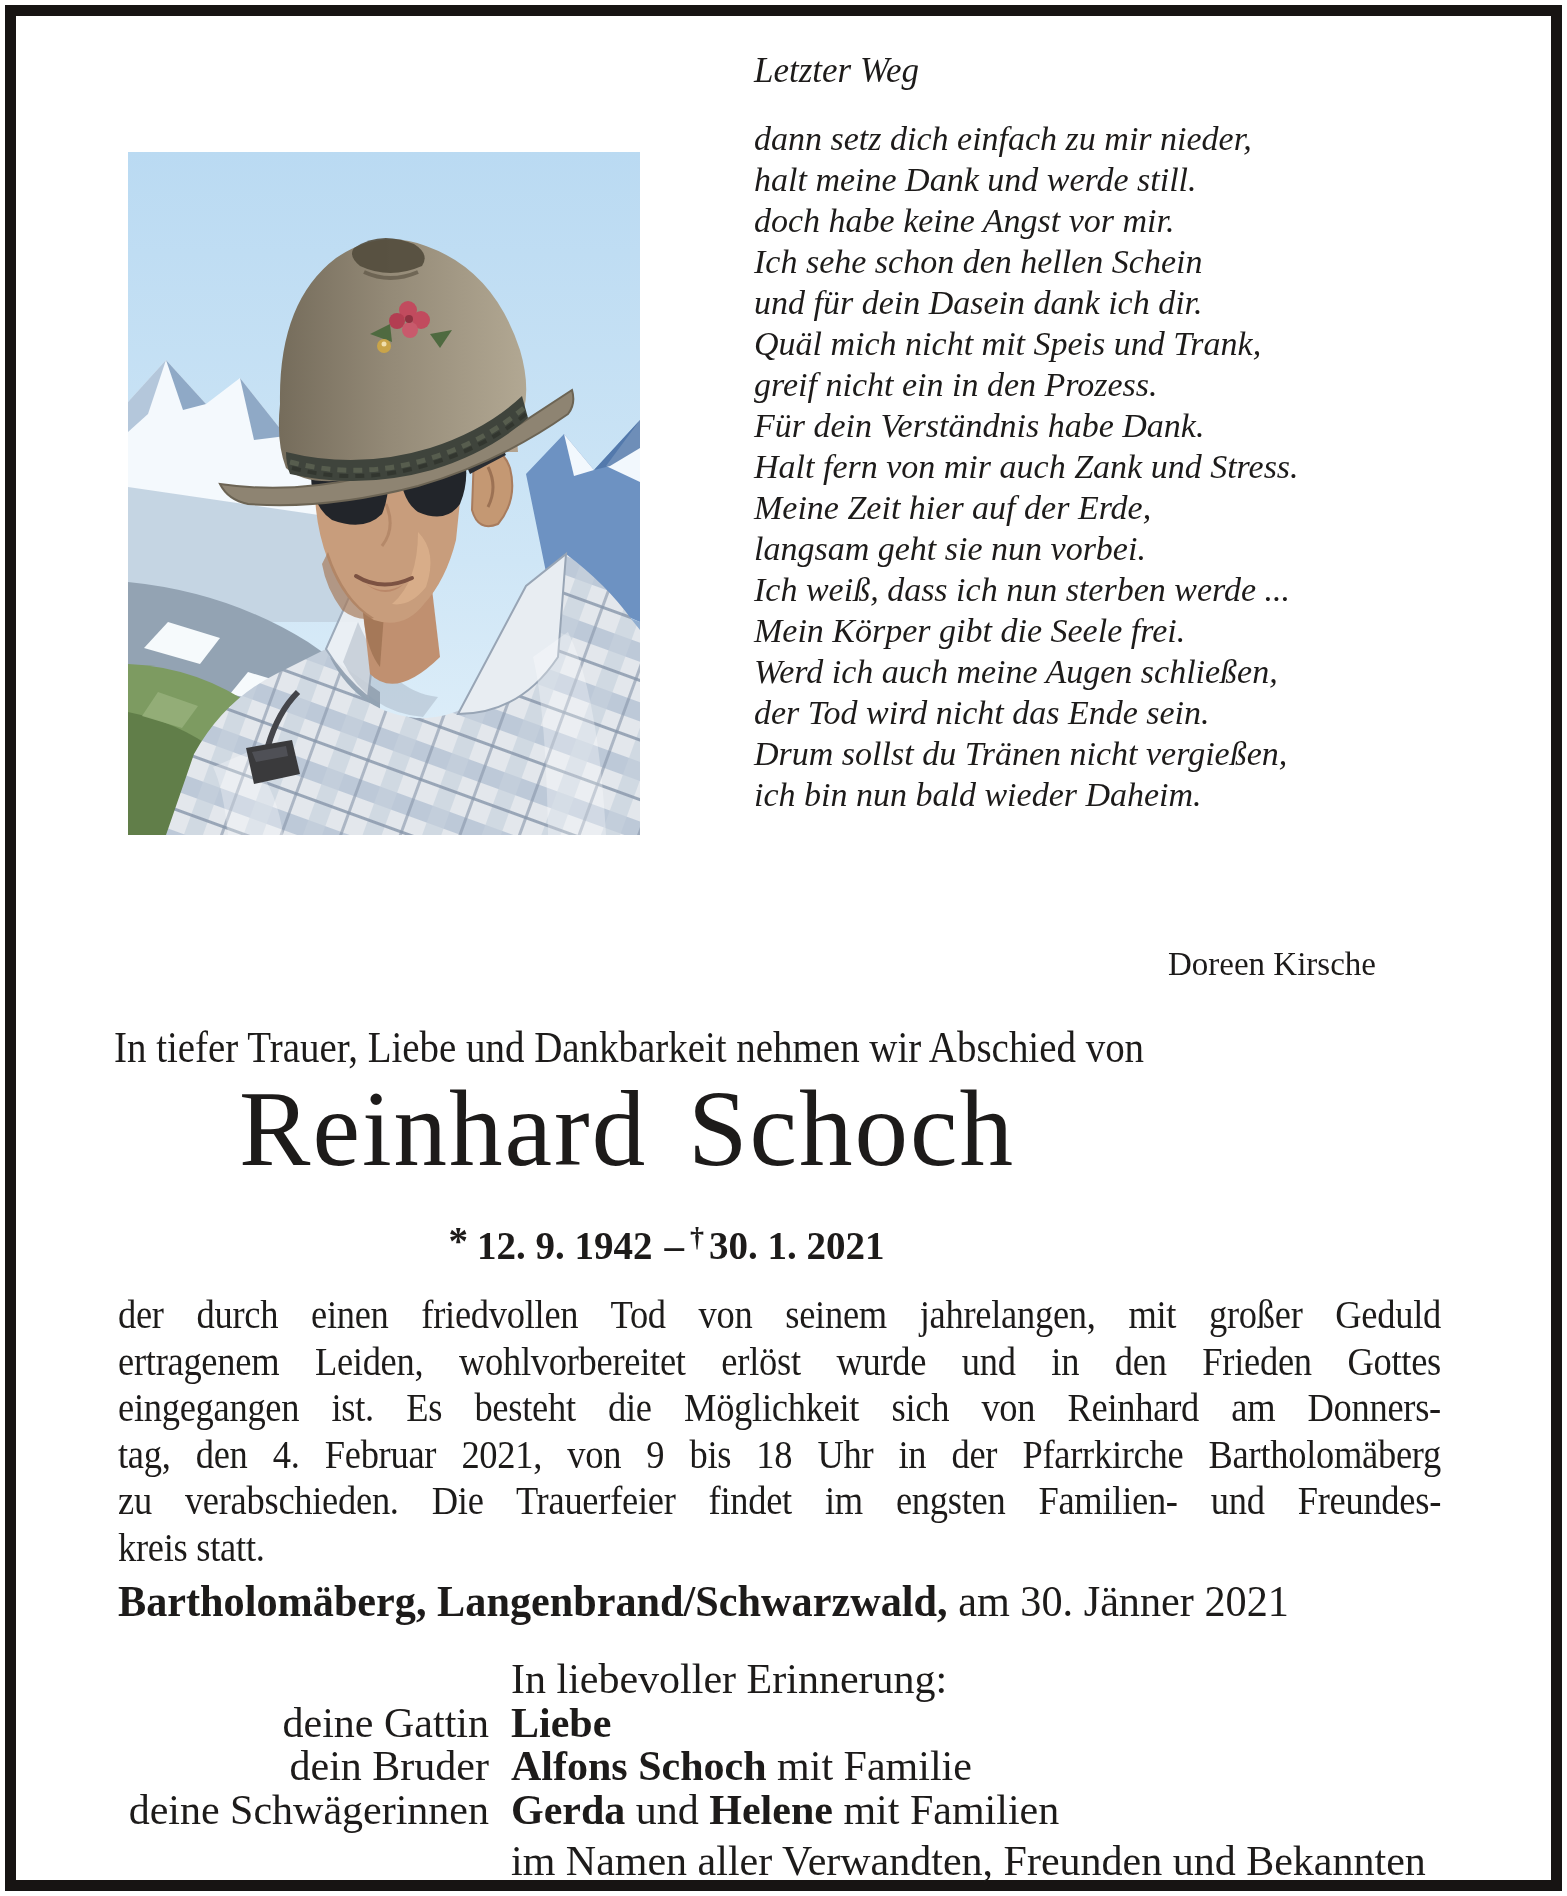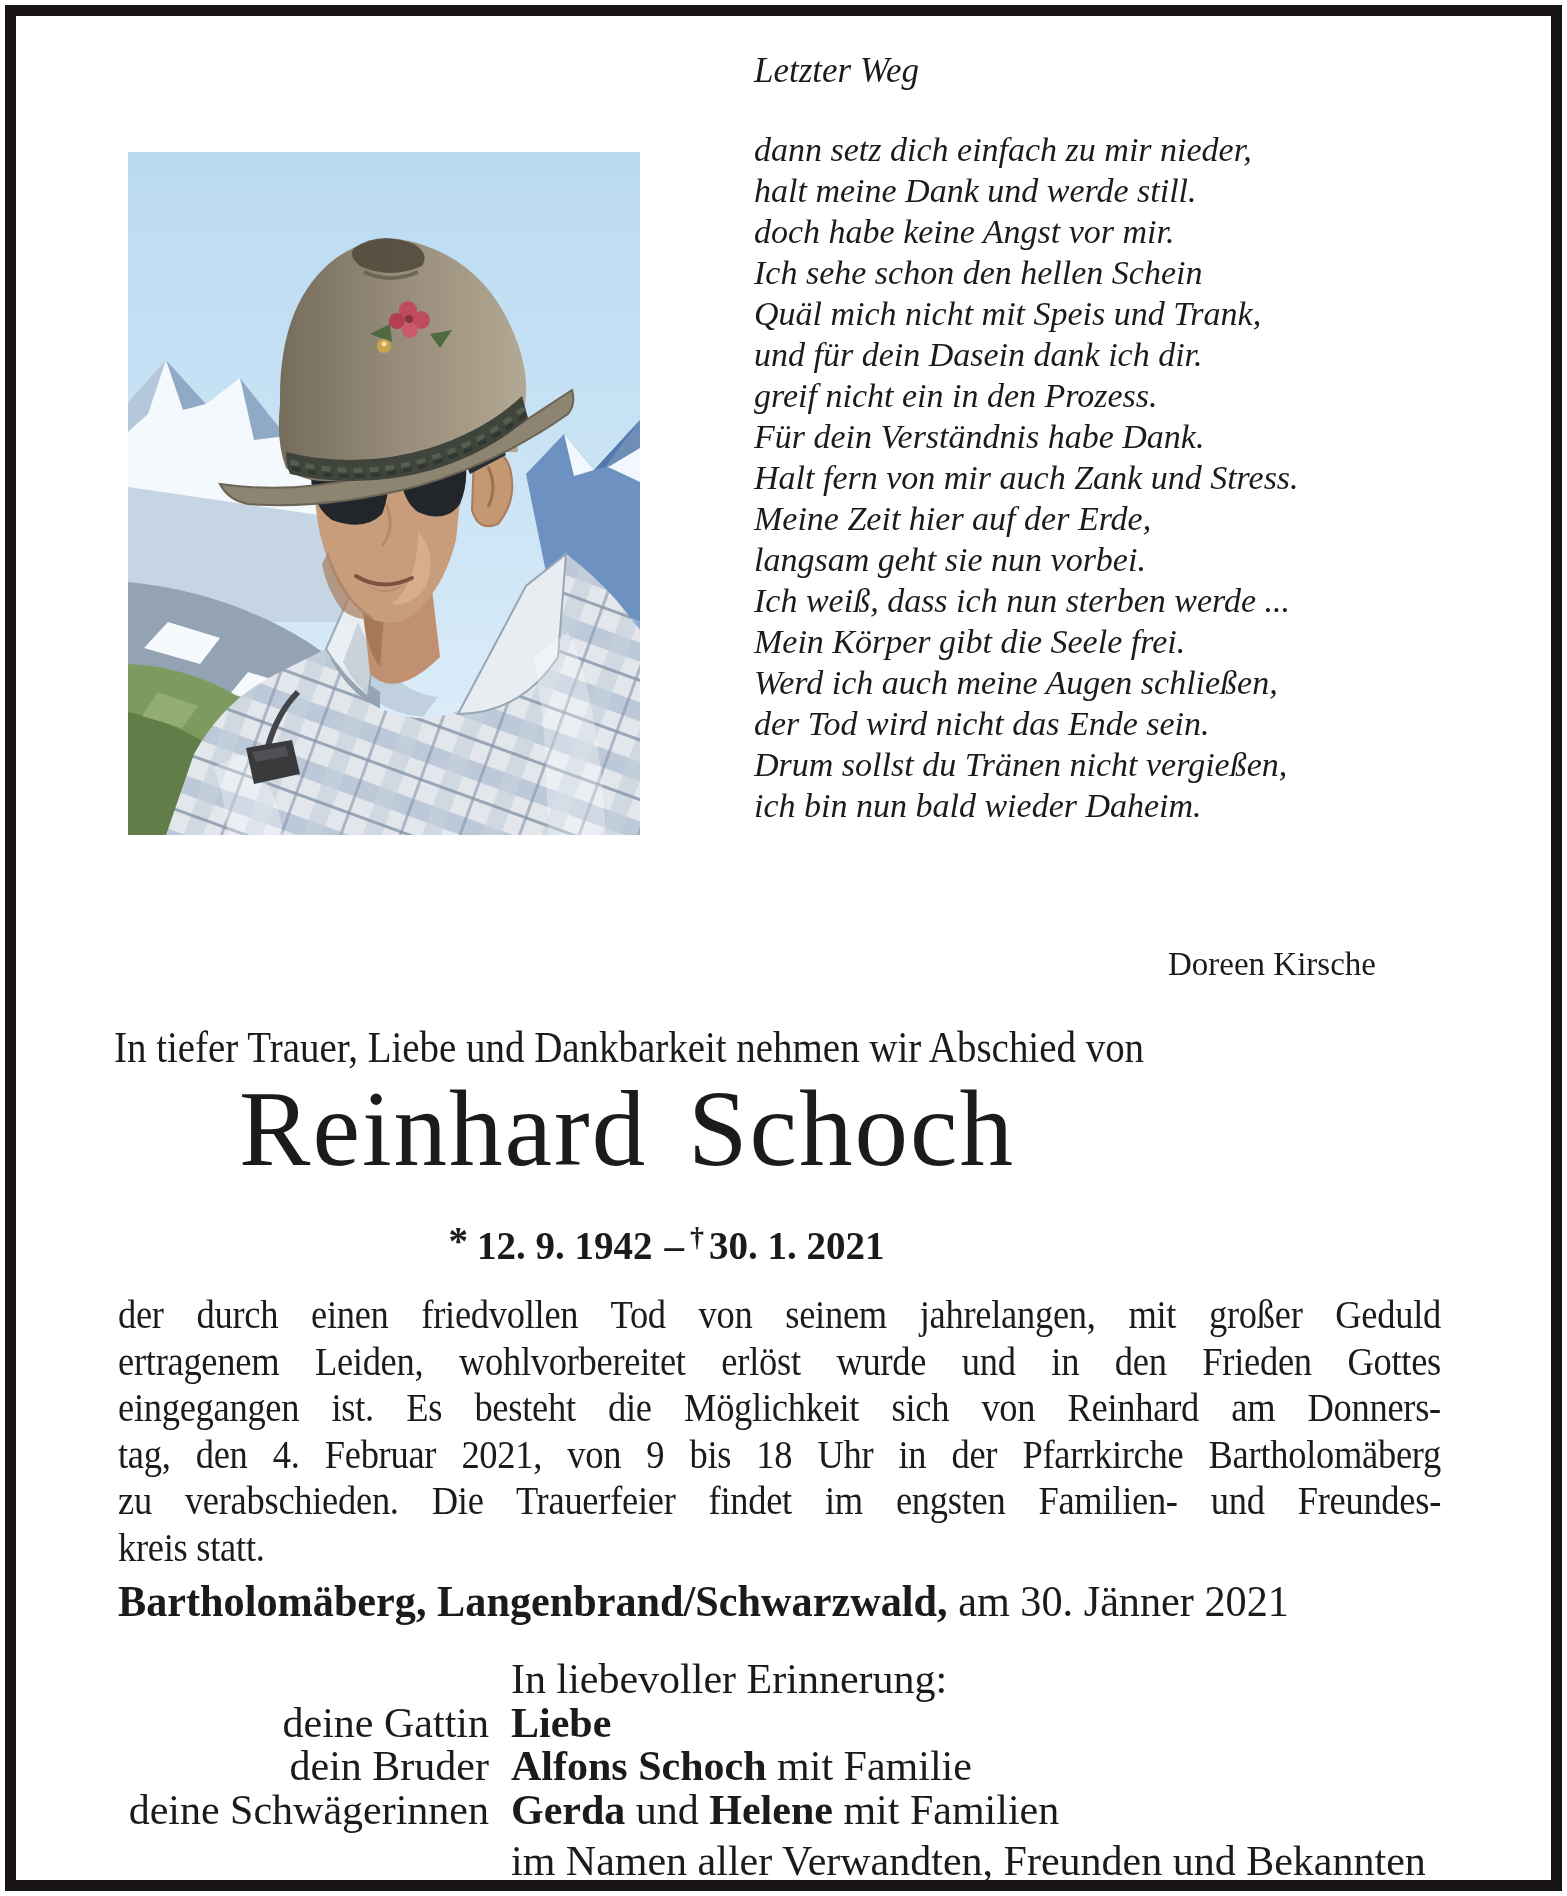--- a/index.html
+++ b/index.html
@@ -20,21 +20,21 @@
   .photo {
     position:absolute; left:128px; top:152px;
     width:512px; height:683px; margin:0;
   }
   .photo svg { display:block; width:100%; height:100%; }
 
   .poem {
     position:absolute; left:754px; top:50px;
     font-style:italic;
   }
-  .poem-title { font-size:35px; line-height:42px; margin-bottom:37px; }
+  .poem-title { font-size:35px; line-height:42px; margin-bottom:26px; }
   .poem-line  { font-size:34px; line-height:41px; white-space:nowrap; }
 
   .attribution {
     position:absolute; left:1168px; top:946px;
     font-size:33px; font-style:normal;
   }
 
   .farewell {
     position:absolute; left:114px; top:1022px;
     font-size:44px; white-space:nowrap;
@@ -208,22 +208,22 @@
     </svg>
   </figure>
 
   <section class="poem">
     <div class="poem-title">Letzter Weg</div>
     <div>
       <div class="poem-line">dann setz dich einfach zu mir nieder,</div>
       <div class="poem-line">halt meine Dank und werde still.</div>
       <div class="poem-line">doch habe keine Angst vor mir.</div>
       <div class="poem-line">Ich sehe schon den hellen Schein</div>
+      <div class="poem-line">und für dein Dasein dank ich dir.</div>
       <div class="poem-line">Quäl mich nicht mit Speis und Trank,</div>
-      <div class="poem-line">und für dein Dasein dank ich dir.</div>
       <div class="poem-line">greif nicht ein in den Prozess.</div>
       <div class="poem-line">Für dein Verständnis habe Dank.</div>
       <div class="poem-line">Halt fern von mir auch Zank und Stress.</div>
       <div class="poem-line">Meine Zeit hier auf der Erde,</div>
       <div class="poem-line">langsam geht sie nun vorbei.</div>
       <div class="poem-line">Ich weiß, dass ich nun sterben werde ...</div>
       <div class="poem-line">Mein Körper gibt die Seele frei.</div>
       <div class="poem-line">Werd ich auch meine Augen schließen,</div>
       <div class="poem-line">der Tod wird nicht das Ende sein.</div>
       <div class="poem-line">Drum sollst du Tränen nicht vergießen,</div>

